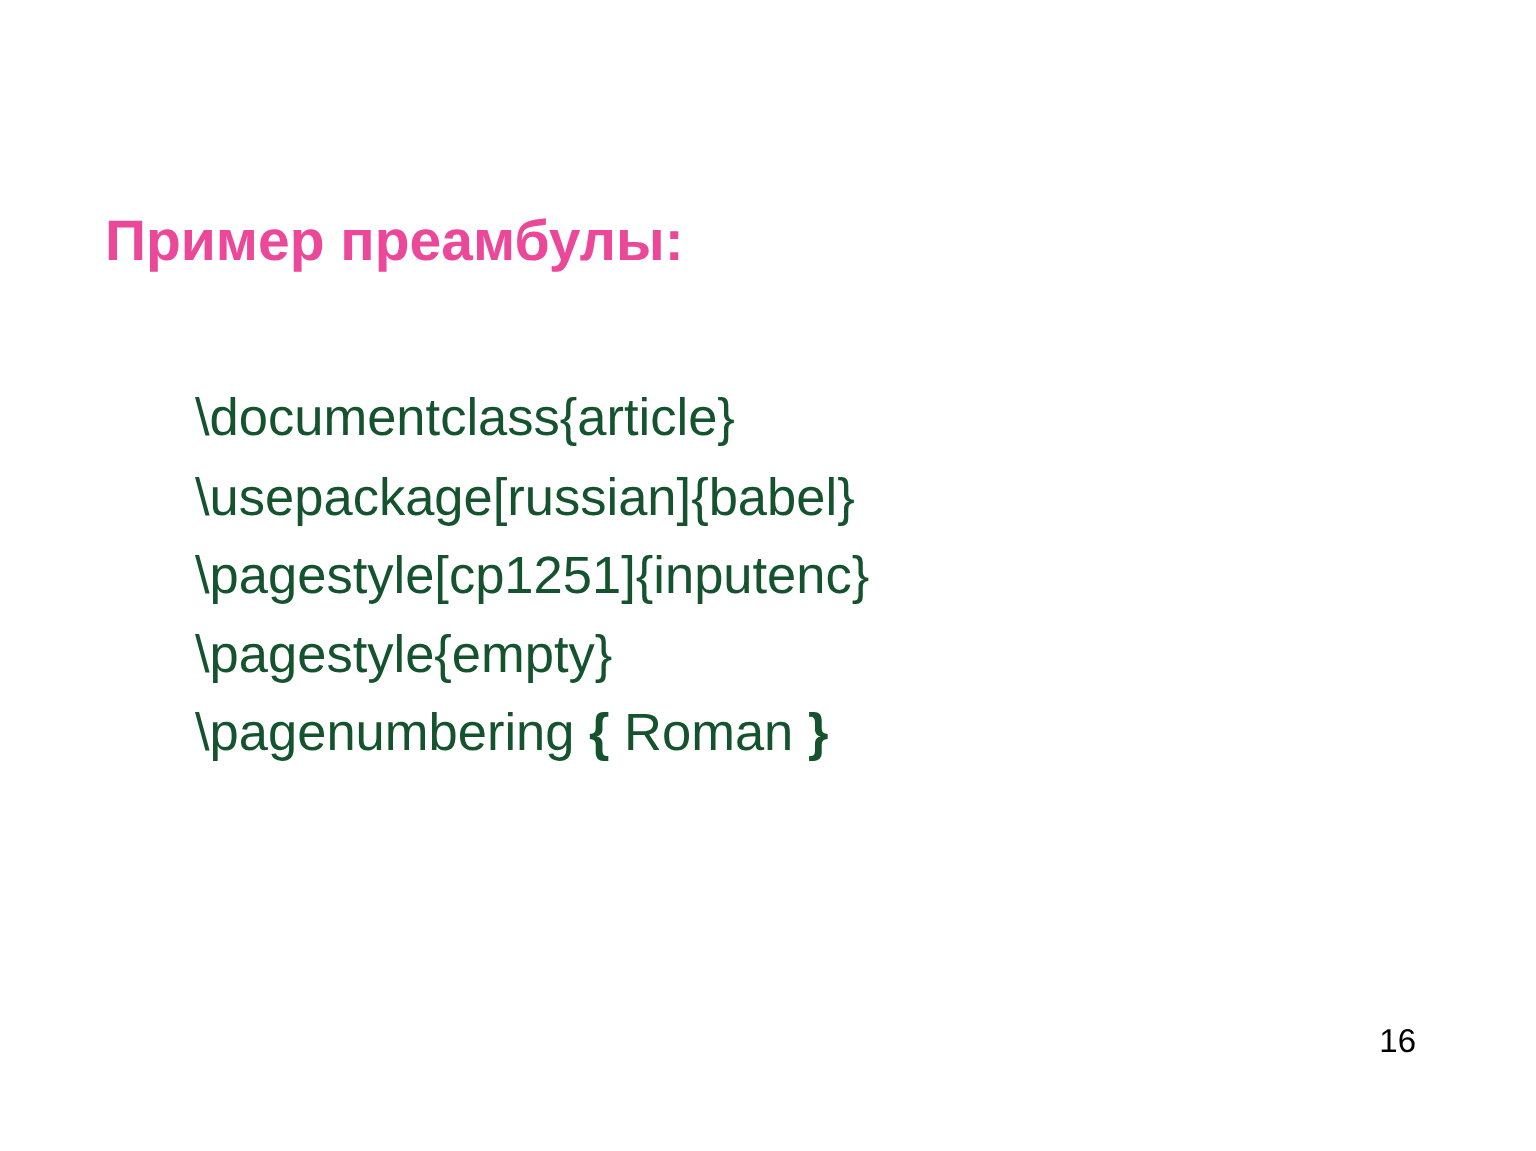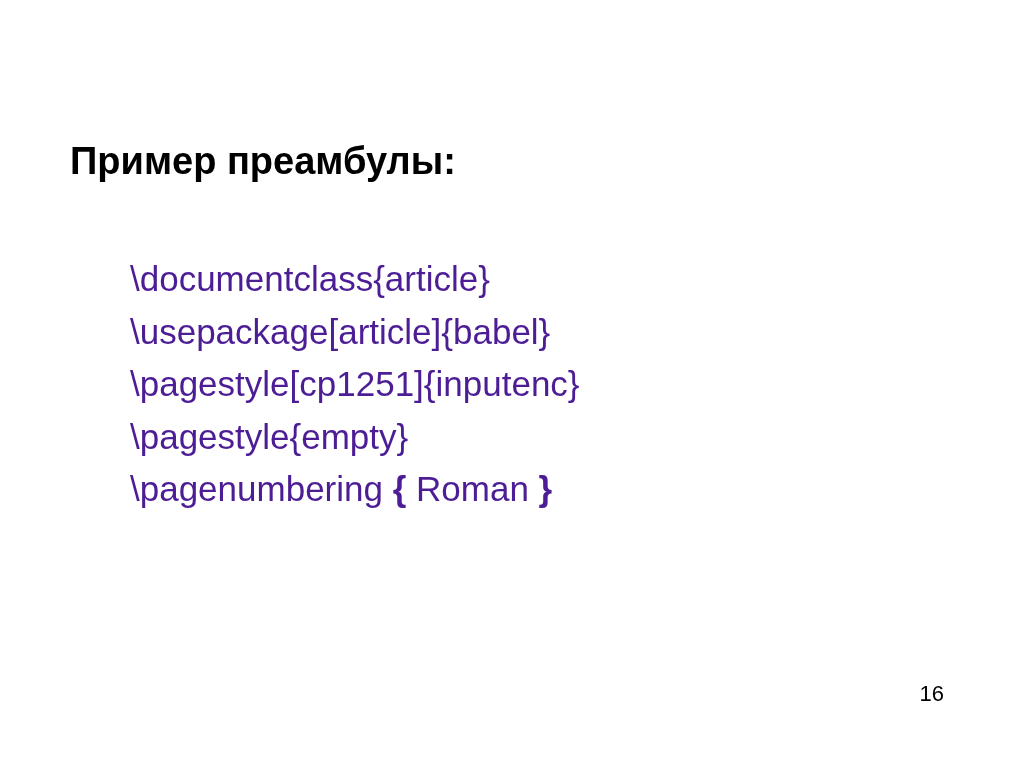--- a/index.html
+++ b/index.html
@@ -16,29 +16,29 @@
     }
     .slide-container {
       width: 100%;
       height: 100%;
       padding: 140px 70px 60px 70px;
       position: relative;
     }
     .title {
       font-size: 38px;
       font-weight: bold;
-      color: #000000;
+      color: #ec4899;
       margin-bottom: 70px;
     }
     .code-block {
       padding-left: 60px;
     }
     .code-line {
       font-size: 35px;
-      color: #4c1d95;
+      color: #14532d;
       line-height: 1.5;
       font-weight: normal;
     }
     .bold-brace {
       font-weight: bold;
     }
     .page-number {
       position: absolute;
       bottom: 60px;
       right: 80px;
@@ -47,21 +47,21 @@
     }
   </style>
 </head>
 <body>
 
 <div class="slide-container">
   <div class="title">Пример преамбулы:</div>
 
   <div class="code-block">
     <div class="code-line">\documentclass{article}</div>
-    <div class="code-line">\usepackage[article]{babel}</div>
+    <div class="code-line">\usepackage[russian]{babel}</div>
     <div class="code-line">\pagestyle[cp1251]{inputenc}</div>
     <div class="code-line">\pagestyle{empty}</div>
     <div class="code-line">
       <span>\pagenumbering </span><span class="bold-brace">{</span><span> Roman </span><span class="bold-brace">}</span>
     </div>
   </div>
 
   <div class="page-number">16</div>
 </div>
 

